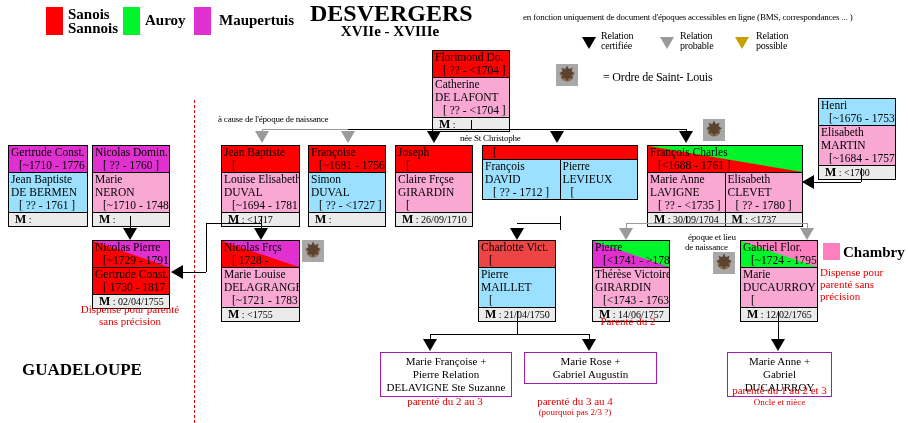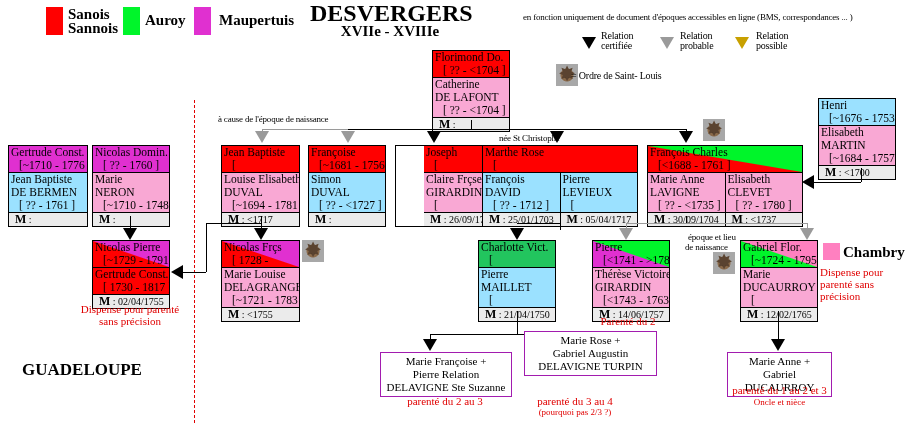--- a/index.html
+++ b/index.html
@@ -7,21 +7,21 @@
          font-family:"Liberation Serif", "DejaVu Serif", serif; color:#000; }
   .legend-swatch { position:absolute; width:17px; height:28px; }
   .legend-label { position:absolute; font-weight:bold; font-size:15px; line-height:14px; }
   .title { position:absolute; font-weight:bold; text-align:center; }
   .note { position:absolute; font-size:9px; white-space:nowrap; letter-spacing:-0.2px; }
   .red-note { position:absolute; color:#e00000; font-size:11px; text-align:center; line-height:12px; }
   .person-box { position:absolute; border:1px solid #000; background:#fff; font-size:11.5px; line-height:13px; }
   .row { padding:0 2px; white-space:nowrap; overflow:hidden; }
   .row .ind { padding-left:8px; }
   .c-red { background:#ff0000; }
-  .c-green { background:#22c55e; }
+  .c-green { background:#ef4444; }
   .c-mag { background:#e030d0; }
   .c-blue { background:#9be1ff; }
   .c-lgreen { background:#f9a8d4; }
   .c-grey { background:#ebebeb; }
   .m-row { border-top:1px solid #000; font-size:10px; padding:0 0 0 6px; height:13px; line-height:13px; }
   .m-row b { font-size:12px; }
   .split { display:flex; }
   .split > div { flex:1; }
   .split > div + div { border-left:1px solid #000; }
   .sep { border-top:1px solid #000; }
@@ -57,21 +57,21 @@
 <div class="note" style="left:495px;top:12px;font-size:9px;margin-left:28px;">en fonction uniquement de document d'époques accessibles en ligne (BMS, correspondances ... )</div>
 
 <div class="arrow" style="left:582px;top:37px;"></div>
 <div class="note" style="left:601px;top:31px;font-size:10px;line-height:10px;width:50px;white-space:normal;">Relation certifiée</div>
 <div class="arrow grey-a" style="left:660px;top:37px;"></div>
 <div class="note" style="left:680px;top:31px;font-size:10px;line-height:10px;width:50px;white-space:normal;">Relation probable</div>
 <div class="arrow gold-a" style="left:735px;top:37px;"></div>
 <div class="note" style="left:756px;top:31px;font-size:10px;line-height:10px;width:50px;white-space:normal;">Relation possible</div>
 
 <div class="order-icon" style="left:556px;top:64px;"></div>
-<div class="note" style="left:571px;top:70px;font-size:10px;">= Ordre de Saint- Louis</div>
+<div class="note" style="left:603px;top:70px;font-size:12px;">= Ordre de Saint- Louis</div>
 
 <div class="person-box" style="left:432px;top:50px;width:76px;">
   <div class="row c-red">
       <div>Florimond Do.</div>
       <div class="ind">[ ?? - &lt;1704 ]</div>
     </div>
   <div class="row c-lgreen sep">
       <div>Catherine</div>
       <div>DE LAFONT</div>
       <div class="ind">[ ?? - &lt;1704 ]</div>
@@ -82,21 +82,21 @@
 <div class="vline" style="left:471px;top:120px;height:10px;"></div>
 <div class="hline" style="left:262px;top:129px;width:424px;"></div>
 <div class="vline grey" style="left:262px;top:129px;height:10px;"></div>
 <div class="hline grey" style="left:262px;top:129px;width:86px;"></div>
 <div class="arrow grey-a" style="left:255px;top:131px;"></div>
 <div class="arrow grey-a" style="left:341px;top:131px;"></div>
 <div class="arrow" style="left:427px;top:131px;"></div>
 <div class="arrow" style="left:550px;top:131px;"></div>
 <div class="arrow" style="left:679px;top:131px;"></div>
 <div class="note" style="left:218px;top:114px;">à cause de l'époque de naissance</div>
-<div class="note" style="left:499px;top:133px;">née St Christophe</div>
+<div class="note" style="left:460px;top:133px;">née St Christophe</div>
 
 <div class="dash-v" style="left:194px;top:100px;height:323px;"></div>
 
 <div class="person-box" style="left:8px;top:145px;width:78px;">
   <div class="row c-mag">
       <div>Gertrude Const.</div>
       <div class="ind">[~1710 - 1776 ]</div>
     </div>
   <div class="row c-blue sep">
       <div>Jean Baptiste</div>
@@ -146,53 +146,48 @@
       <div class="ind">[~1681 - 1756 ]</div>
     </div>
   <div class="row c-blue sep">
       <div>Simon</div>
       <div>DUVAL</div>
       <div class="ind">[ ?? - &lt;1727 ]</div>
     </div>
   <div class="m-row c-grey"><b>M</b> <span>:</span></div>
 </div>
 
-<div class="person-box" style="left:395px;top:145px;width:76px;padding-left:28px;">
+<div class="person-box" style="left:395px;top:145px;width:76px;">
   <div class="row c-red">
       <div>Joseph</div>
       <div class="ind">[</div>
     </div>
   <div class="row c-lgreen sep">
       <div>Claire Frçse</div>
       <div>GIRARDIN</div>
       <div class="ind">[</div>
     </div>
   <div class="m-row c-grey"><b>M</b> <span>: 26/09/1710</span></div>
 </div>
 
 <div class="person-box" style="left:482px;top:145px;width:154px;">
   <div class="row c-red">
-      <div>Marthe Rose</div>
       <div class="ind">[</div>
     </div>
   <div class="split sep c-blue">
     <div class="row">
         <div>François</div>
         <div>DAVID</div>
         <div class="ind">[ ?? - 1712 ]</div>
       </div>
     <div class="row">
         <div>Pierre</div>
         <div>LEVIEUX</div>
         <div class="ind">[</div>
       </div>
-  </div>
-  <div class="split c-grey" style="border-top:1px solid #000;">
-    <div class="m-row" style="border-top:none;"><b>M</b> <span>: 25/01/1703</span></div>
-    <div class="m-row" style="border-top:none;"><b>M</b> <span>: 05/04/1717</span></div>
   </div>
 </div>
 <div class="vline" style="left:560px;top:216px;height:14px;"></div>
 <div class="hline" style="left:517px;top:223px;width:43px;"></div>
 <div class="arrow" style="left:510px;top:228px;"></div>
 
 <div class="person-box" style="left:647px;top:145px;width:154px;">
   <div class="row" style="background:linear-gradient(to top right,#ff0000 49%,#00f52a 51%);">
       <div>François Charles</div>
       <div class="ind">[&lt;1688 - 1761 ]</div>
@@ -327,24 +322,23 @@
 
 <div class="title" style="left:22px;top:360px;font-size:17px;">GUADELOUPE</div>
 
 <div class="child-box" style="left:380px;top:352px;width:130px;">
   <div>Marie Françoise +</div>
   <div>Pierre Relation</div>
   <div>DELAVIGNE Ste Suzanne</div>
 </div>
 <div class="red-note" style="left:380px;top:395px;width:130px;">parenté du 2 au 3</div>
 
-<div class="child-box" style="left:524px;top:331px;width:131px;">
+<div class="child-box" style="left:524px;top:352px;width:131px;">
   <div>Marie Rose +</div>
   <div>Gabriel Augustin</div>
-  <div>DELAVIGNE TURPIN</div>
 </div>
 <div class="red-note" style="left:520px;top:395px;width:110px;">parenté du 3 au 4</div>
 <div class="red-note" style="left:520px;top:406px;width:110px;font-size:9px;">(pourquoi pas 2/3 ?)</div>
 
 <div class="child-box" style="left:727px;top:352px;width:103px;">
   <div>Marie Anne +</div>
   <div>Gabriel DUCAURROY</div>
 </div>
 <div class="red-note" style="left:722px;top:384px;width:115px;">parenté du 1 au 2 et 3</div>
 <div class="red-note" style="left:722px;top:396px;width:115px;font-size:9px;">Oncle et nièce</div>

